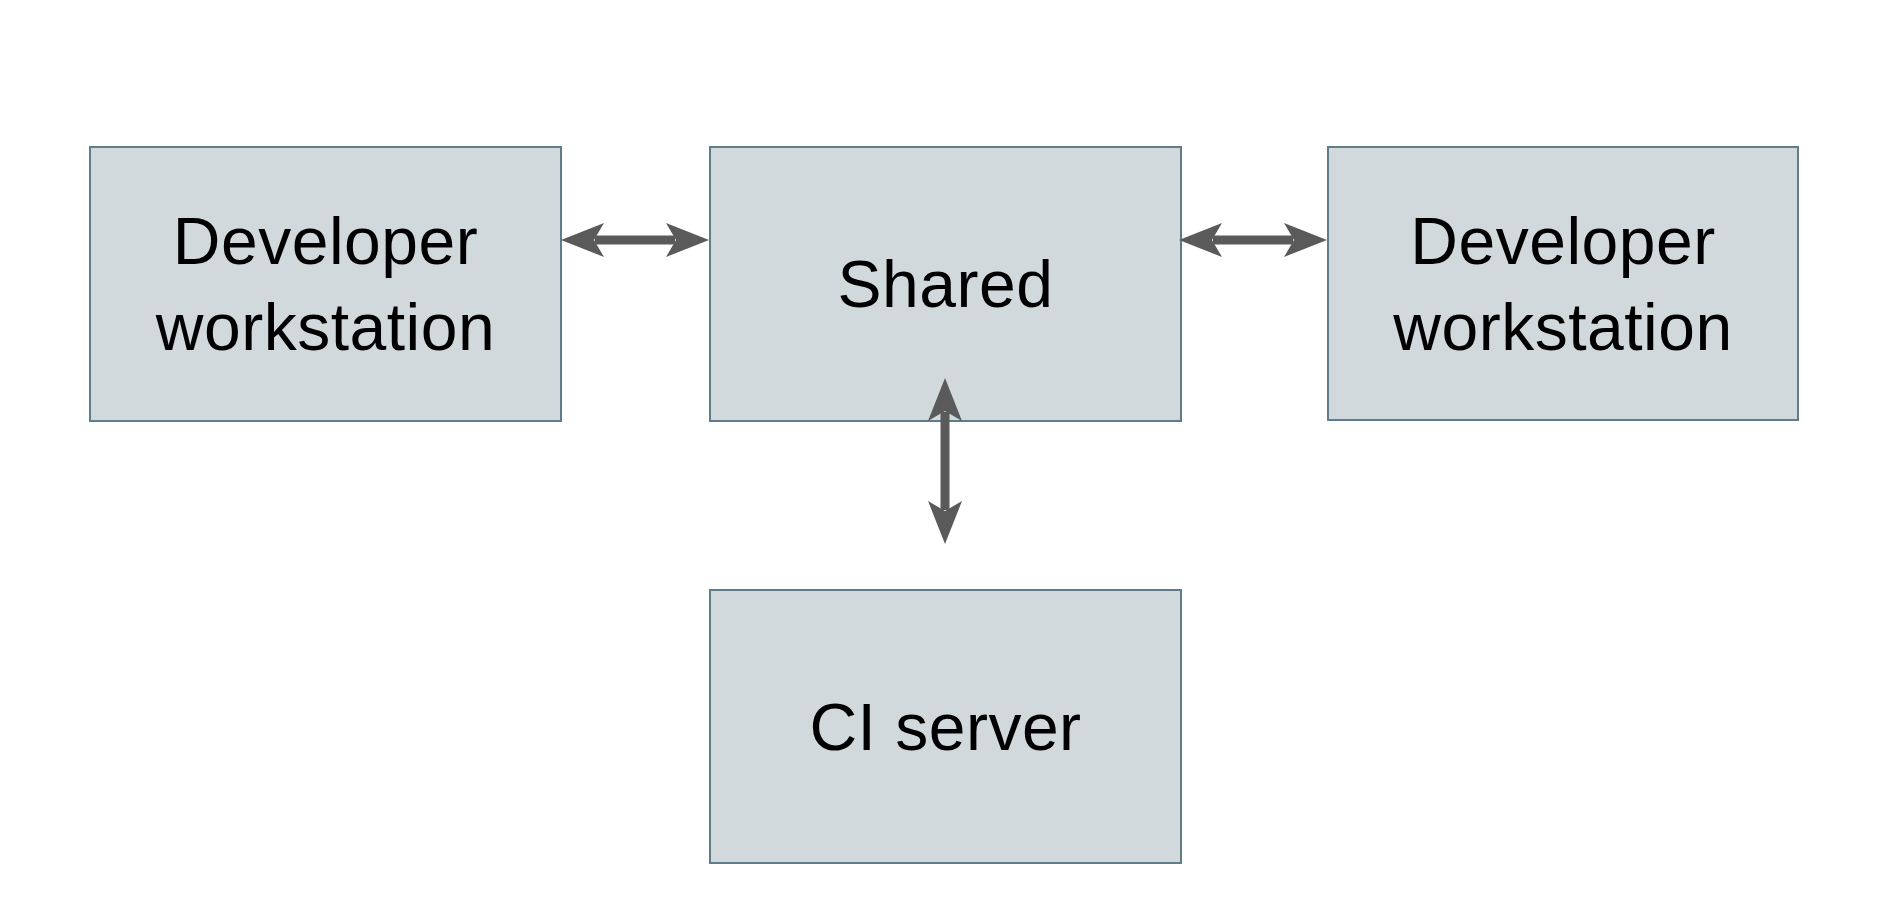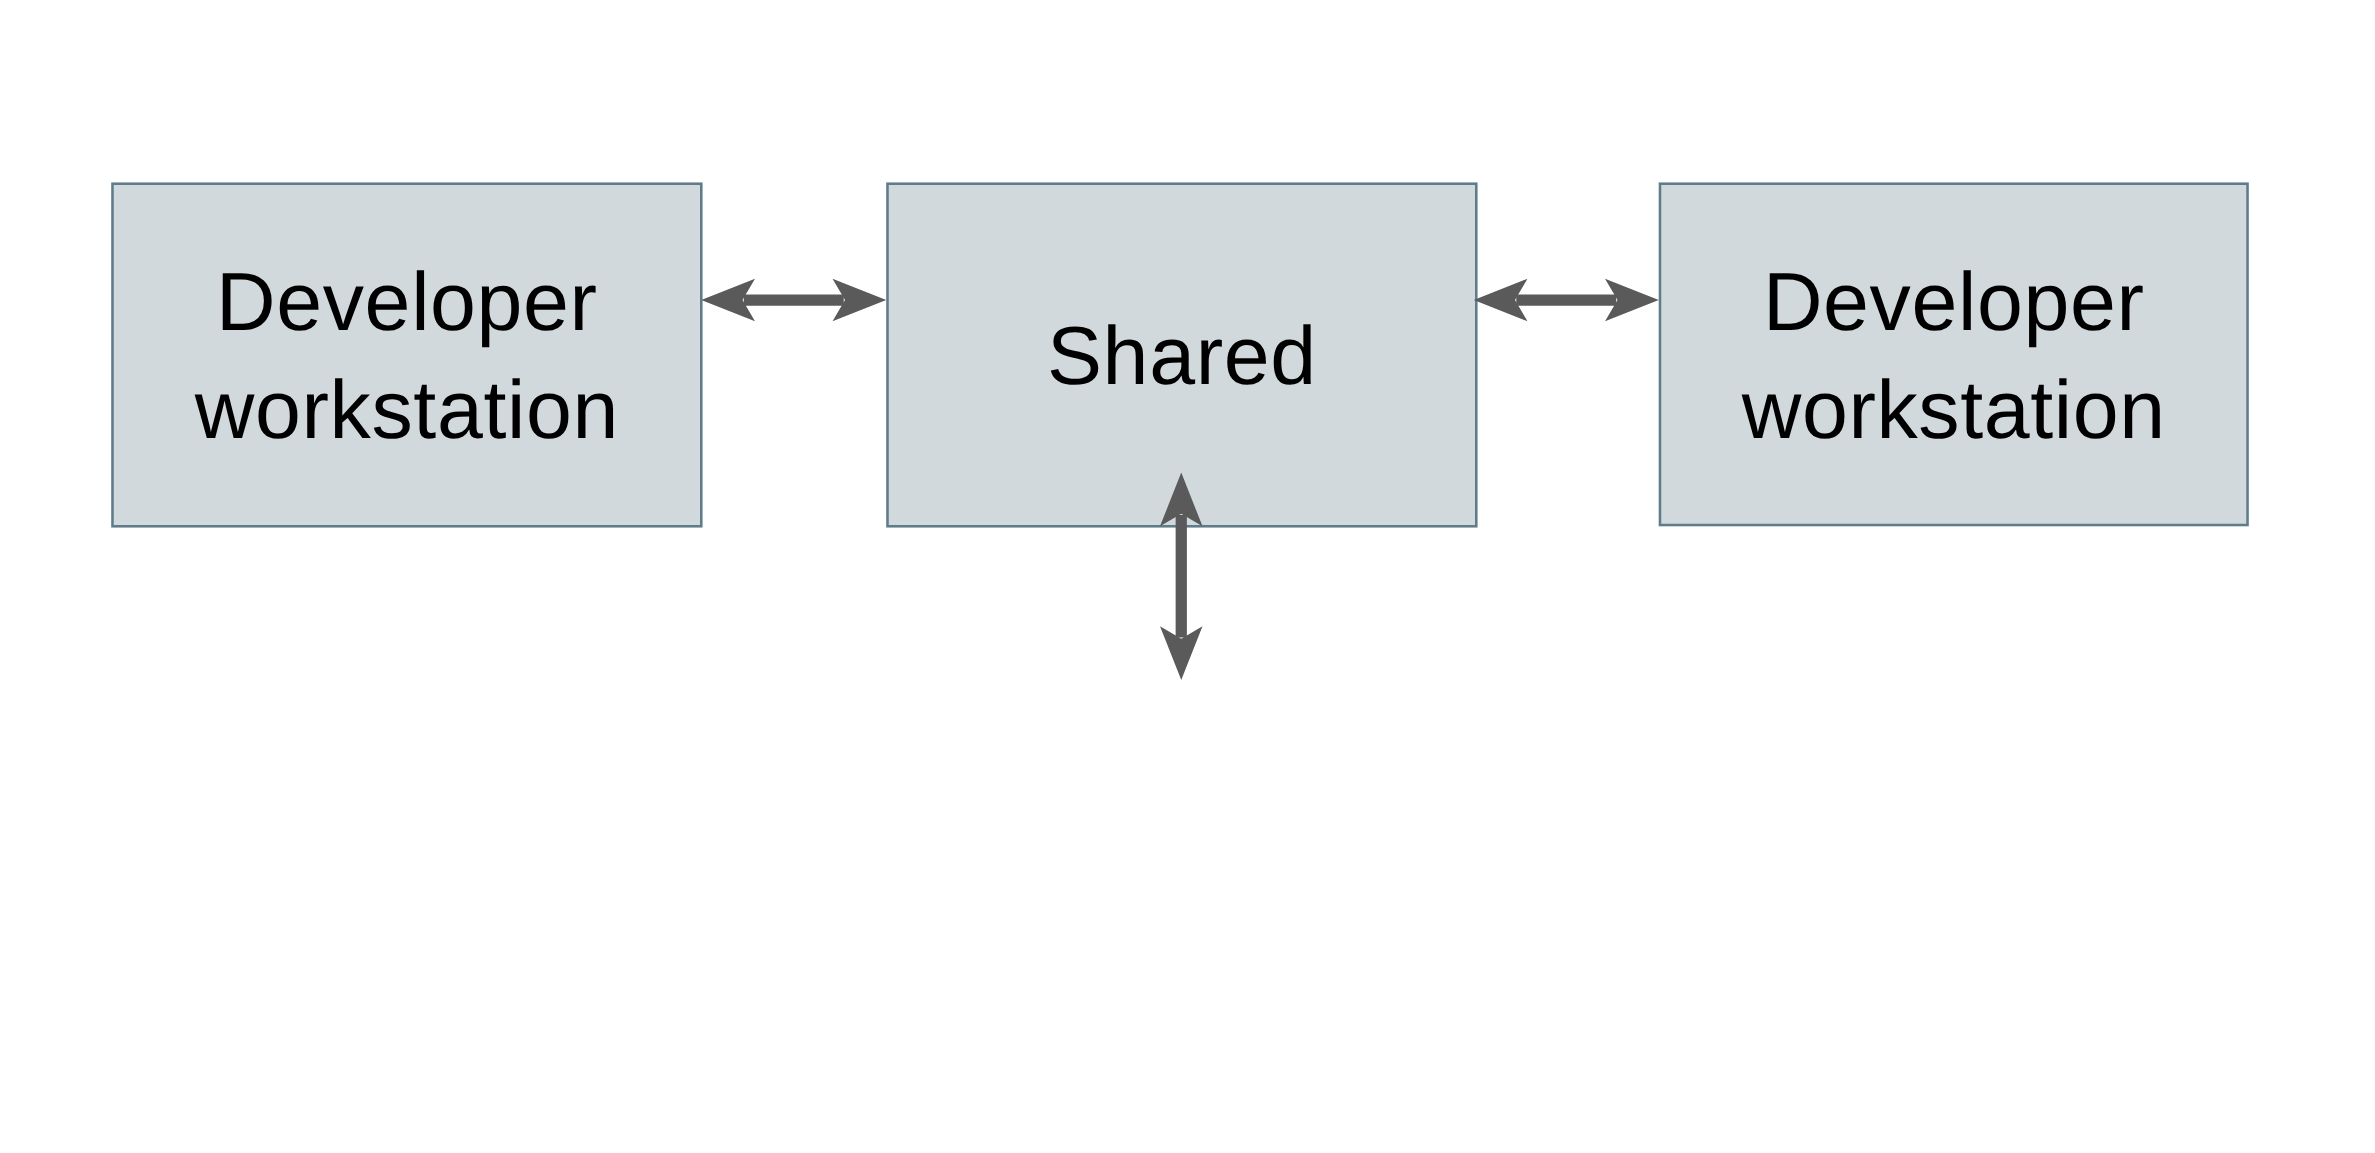--- a/index.html
+++ b/index.html
@@ -70,20 +70,25 @@
     </div>
   </div>
 
   <div class="node node-right">
     <div class="node-label">
       <span class="line">Developer</span>
       <span class="line">workstation</span>
     </div>
   </div>
 
+  <div class="node node-bottom">
+    <div class="node-label">
+      <span class="line">CI server</span>
+    </div>
+  </div>
 
   <svg class="arrow arrow-h1" width="154" height="56" viewBox="0 0 154 56" aria-hidden="true">
     <polygon points="3,28 46,11 36,28 46,45"></polygon>
     <polygon points="151,28 108,11 118,28 108,45"></polygon>
     <line x1="37" y1="28" x2="117" y2="28"></line>
   </svg>
 
   <svg class="arrow arrow-h2" width="154" height="56" viewBox="0 0 154 56" aria-hidden="true">
     <polygon points="3,28 46,11 36,28 46,45"></polygon>
     <polygon points="151,28 108,11 118,28 108,45"></polygon>

